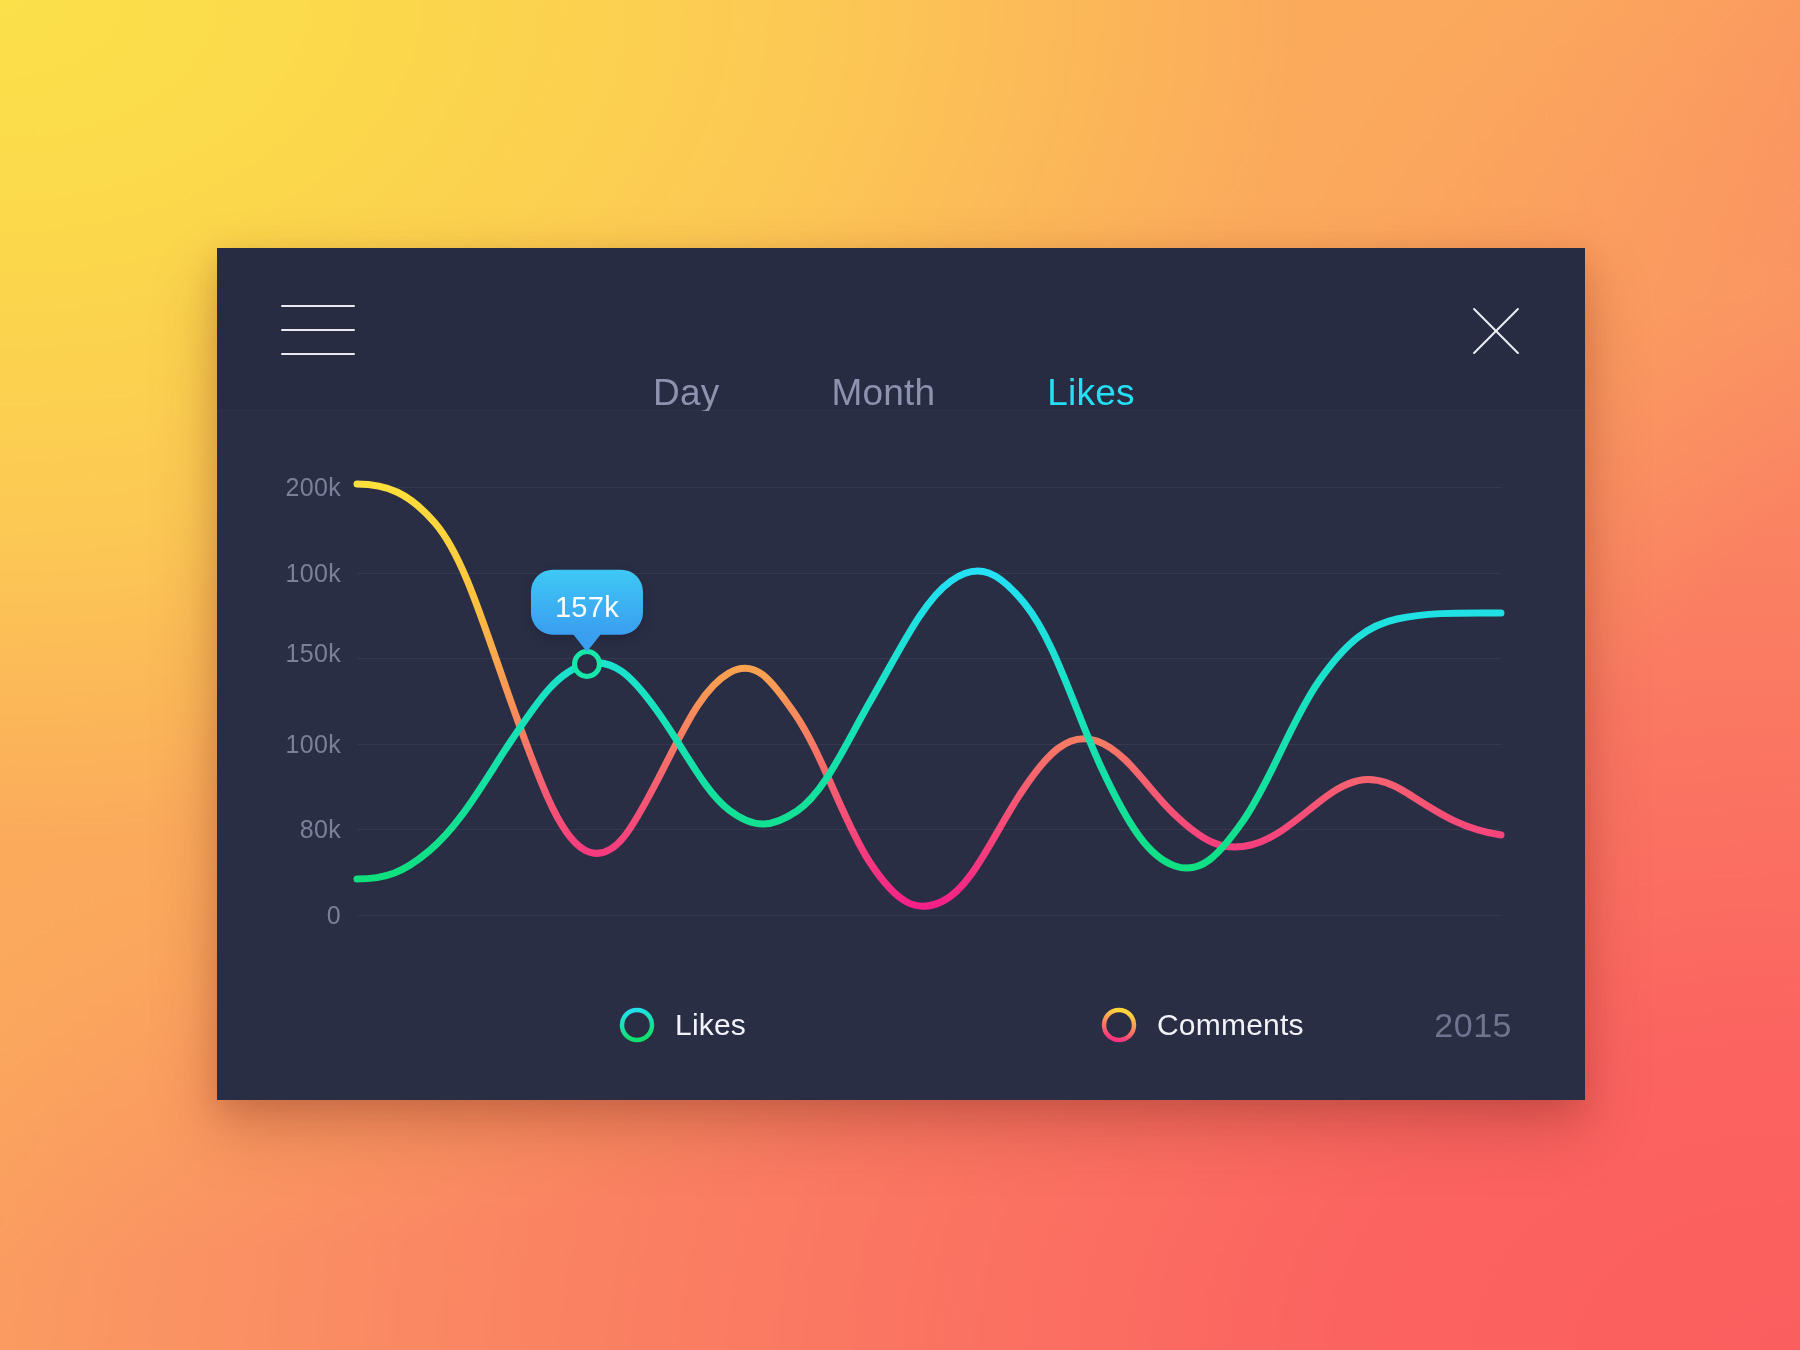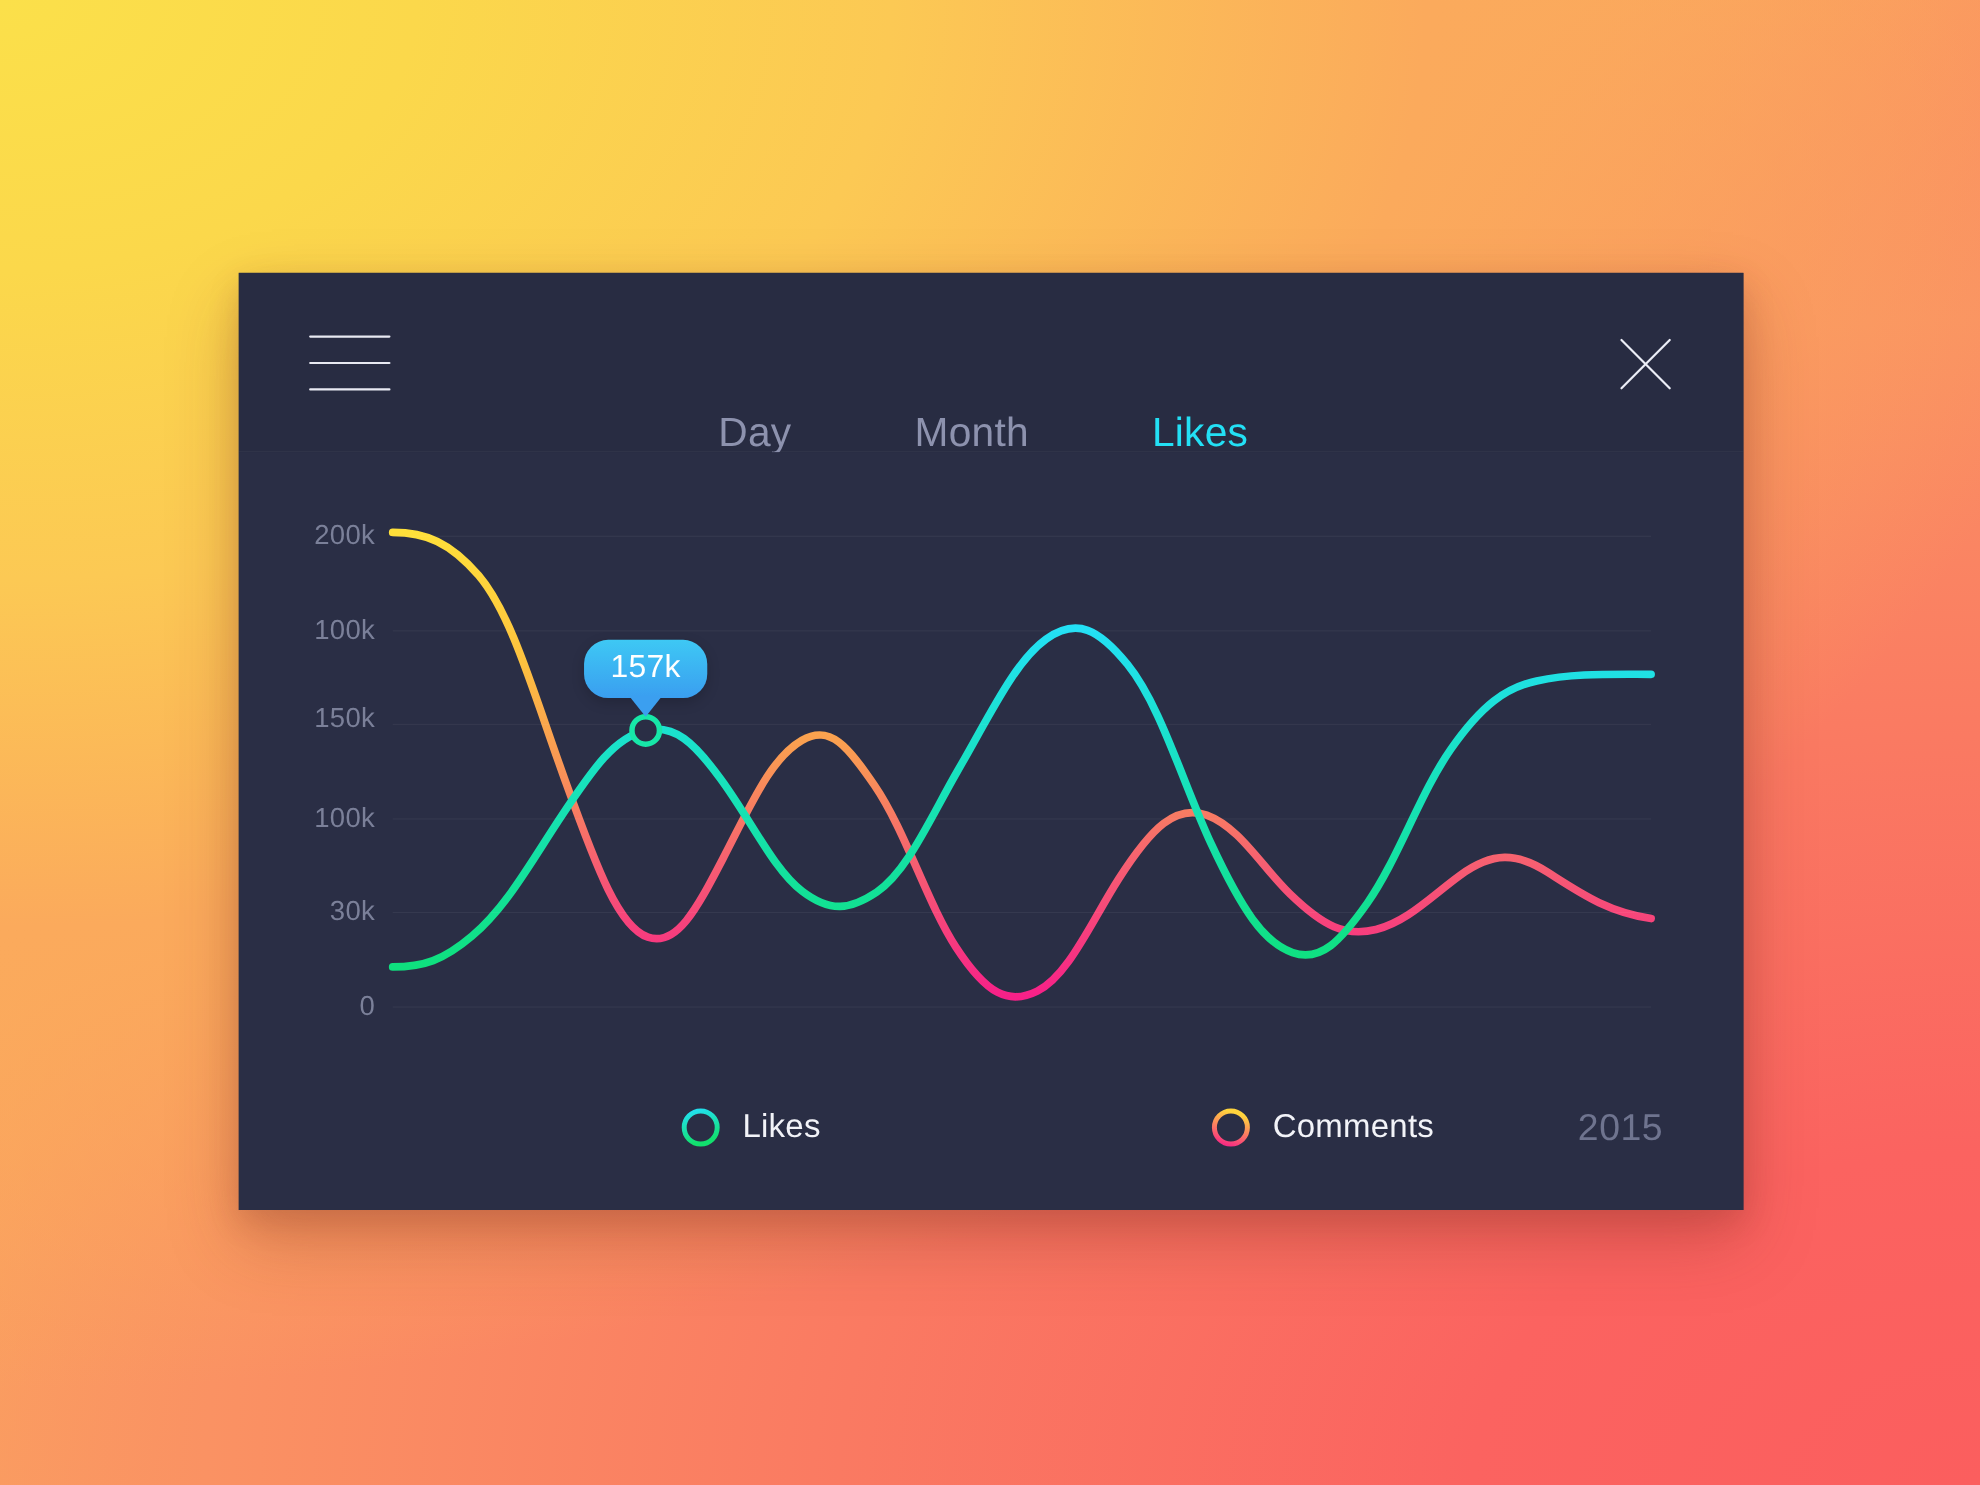--- a/index.html
+++ b/index.html
@@ -143,21 +143,21 @@
 
   
   .tooltip {
     position:absolute;
     transform:translate(-50%, -100%);
     z-index:6;
   }
   .tooltip-bubble {
     background:linear-gradient(180deg,#3ec8f4 0%, #3a9ef0 100%);
     border-radius:22px;
-    padding:9px 24px 11px;
+    padding:21px 24px 11px;
     font-size:29px;
     color:#ffffff;
     letter-spacing:0.3px;
     line-height:1.15;
     box-shadow:0 4px 12px rgba(0,0,0,0.18);
   }
   .tooltip-arrow {
     position:absolute;
     left:50%; bottom:-17px;
     transform:translateX(-50%);
@@ -230,21 +230,21 @@
     <div class="close-btn">
       <span></span>
       <span></span>
     </div>
   </div>
 
   <div class="panel-body">
 
     <div class="y-axis">
         <div class="y-label" style="top: 504px;">0</div>
-        <div class="y-label" style="top: 418.444px;">30k</div>
+        <div class="y-label" style="top: 418.444px;">80k</div>
         <div class="y-label" style="top: 332.889px;">100k</div>
         <div class="y-label" style="top: 242px;">150k</div>
         <div class="y-label" style="top: 161.778px;">100k</div>
         <div class="y-label" style="top: 76.2222px;">200k</div>
       </div>
 
     <div class="plot">
 
       <svg class="curves" viewBox="0 0 1144 689" preserveAspectRatio="none">
         <defs>

